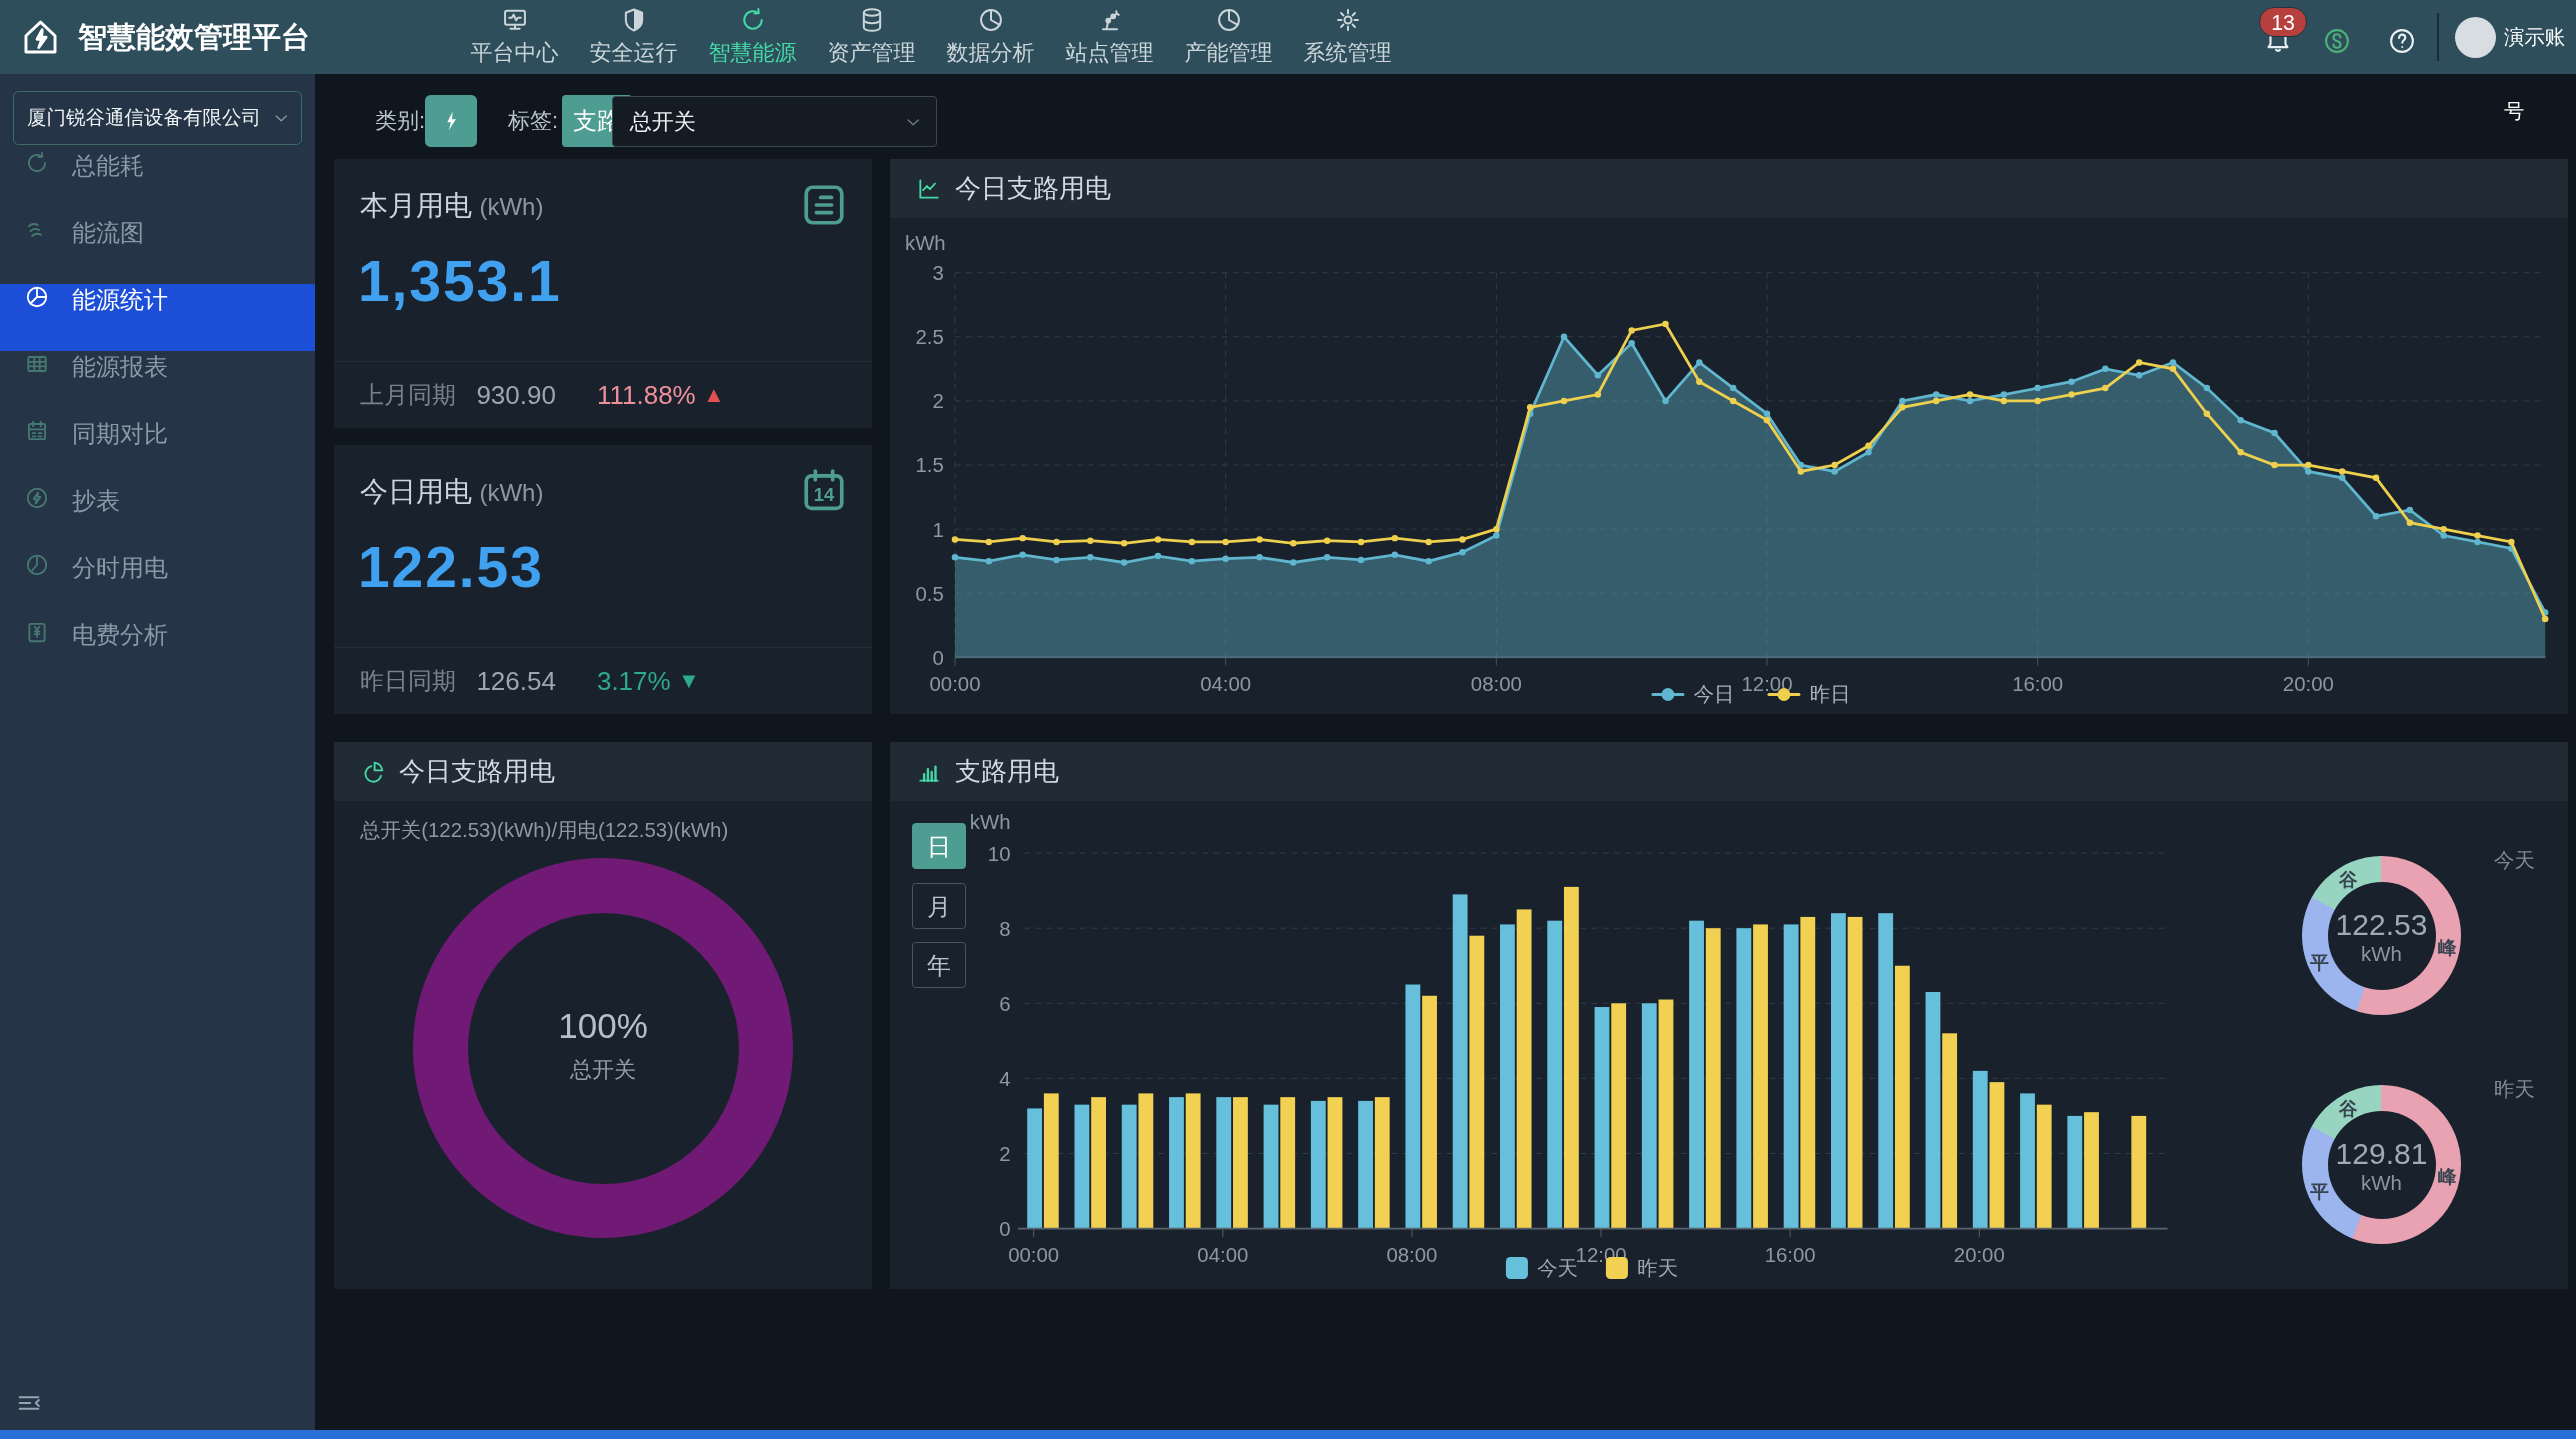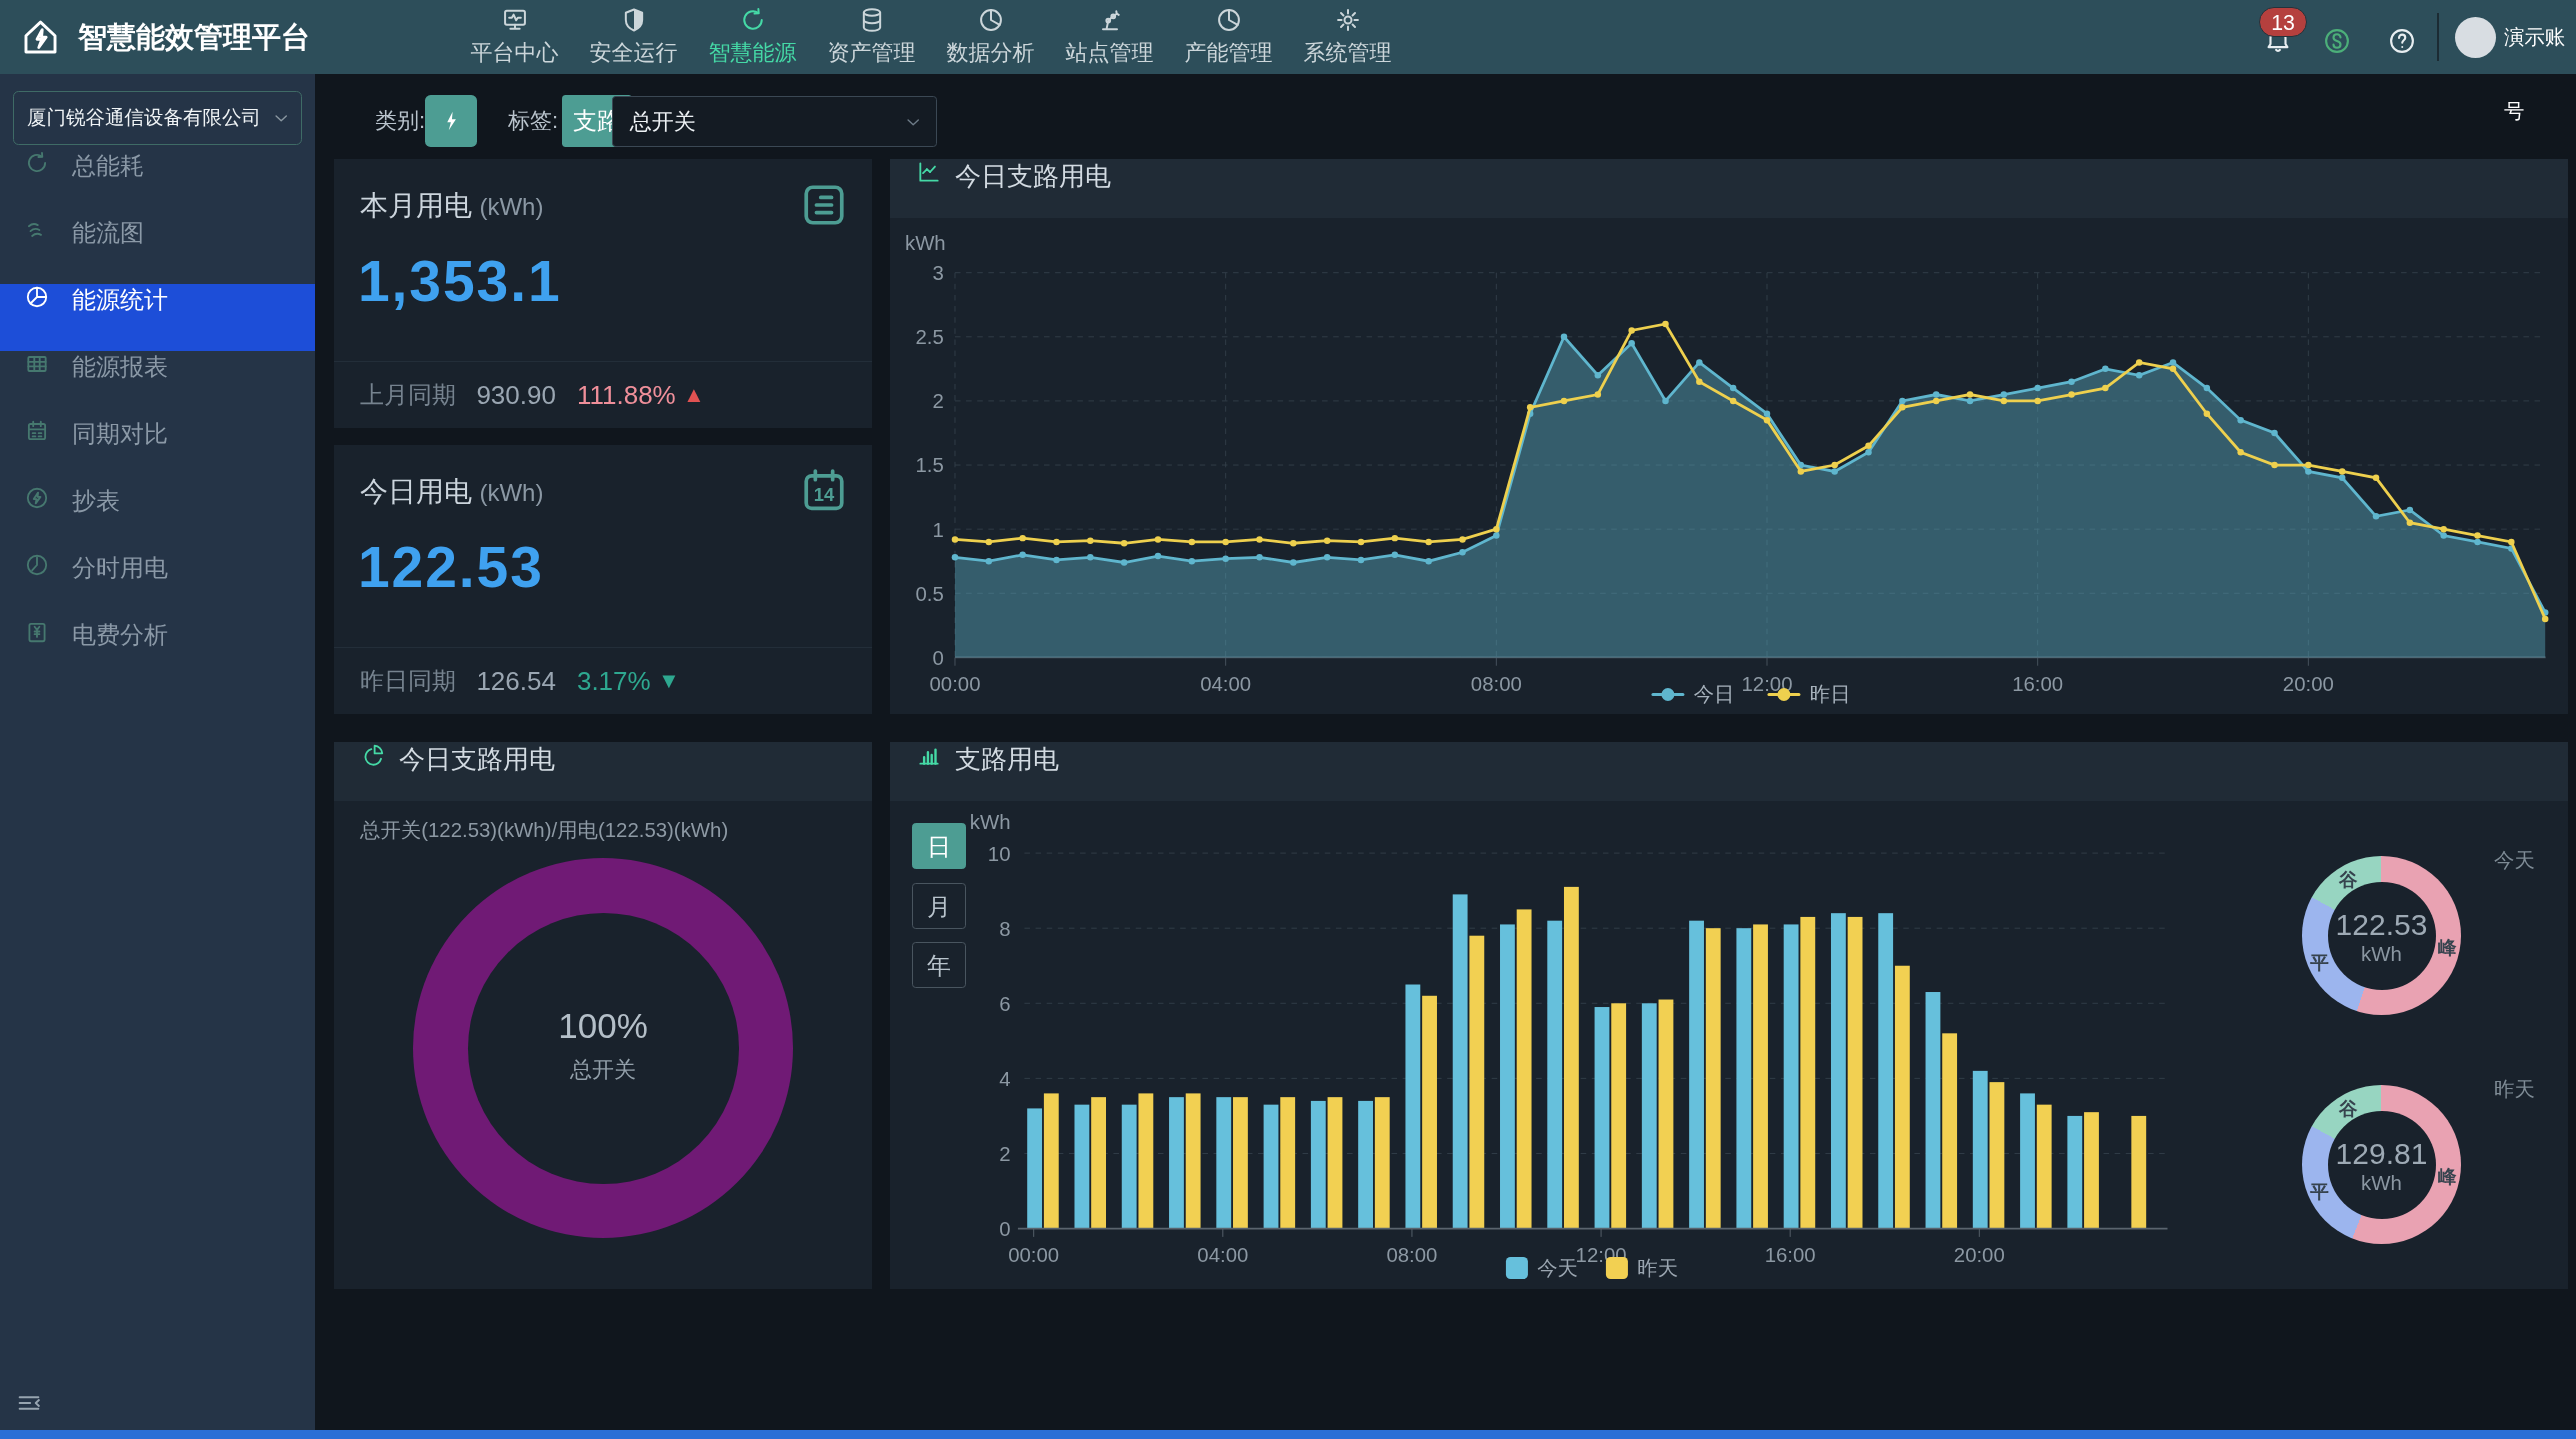--- a/index.html
+++ b/index.html
@@ -57,30 +57,30 @@
   #card-month{top:159px}
   #card-day{top:445px}
   .stat-title{position:absolute;left:26px;top:28px;font-size:28px;color:#ccd5dd}
   .stat-title .unit{font-size:24px;color:#8b98a4;margin-left:7.4px}
   .stat-icon{position:absolute;right:22px;top:20.4px;width:52px;height:52px;color:#4d9d93}
   .stat-value{position:absolute;left:24px;top:89px;font-size:57px;font-weight:bold;color:#3fa1ef;letter-spacing:1.9px}
   .stat-footer{position:absolute;left:0;bottom:0;width:100%;height:67px;border-top:1.9px solid #232e39;box-sizing:border-box;
                display:flex;align-items:center}
   .cmp-label{margin-left:26px;font-size:24px;color:#76838f}
   .cmp-value{margin-left:20.4px;font-size:26px;color:#9aa6b2}
-  .pct{margin-left:21px;font-size:26px}
+  .pct{margin-left:41px;font-size:26px}
   .pct.up{color:#ef8f9a}
   .arrow{margin-left:7.4px;font-size:22px}
   .arrow.up{color:#e05252}
   .pct.down{color:#2ea890}
   .arrow.down{color:#2ea890}
 
   
   .chart-card{position:absolute;background:#19222c}
-  .card-header{position:absolute;left:0;top:0;width:100%;height:59px;background:#202b36;display:flex;}
+  .card-header{position:absolute;left:0;top:0;width:100%;height:59px;background:#202b36;display:flex;align-items:center}
   .card-header .ch-icon{width:26px;height:26px;margin-left:26px;color:#45d9a6}
   .card-header .ch-title{margin-left:13px;font-size:26px;color:#d3dbe2}
   .card-body{position:absolute;left:0;top:59px;right:0;bottom:0}
   svg text{font-family:"Liberation Sans","DejaVu Sans",sans-serif}
 
   #line-card{left:890px;top:159px;width:1678px;height:555px}
   #line-legend{position:absolute;left:861px;bottom:5.6px;transform:translateX(-50%);display:flex;gap:33px;align-items:flex-end}
   .lg-line-item{display:flex;align-items:center;gap:9.3px;font-size:20.4px;color:#a6b1bb}
   .lg-line-marker{position:relative;width:33px;height:13px}
   .lg-line-marker .bar{position:absolute;left:0;top:4.6px;width:33px;height:3.7px;border-radius:1.9px}

